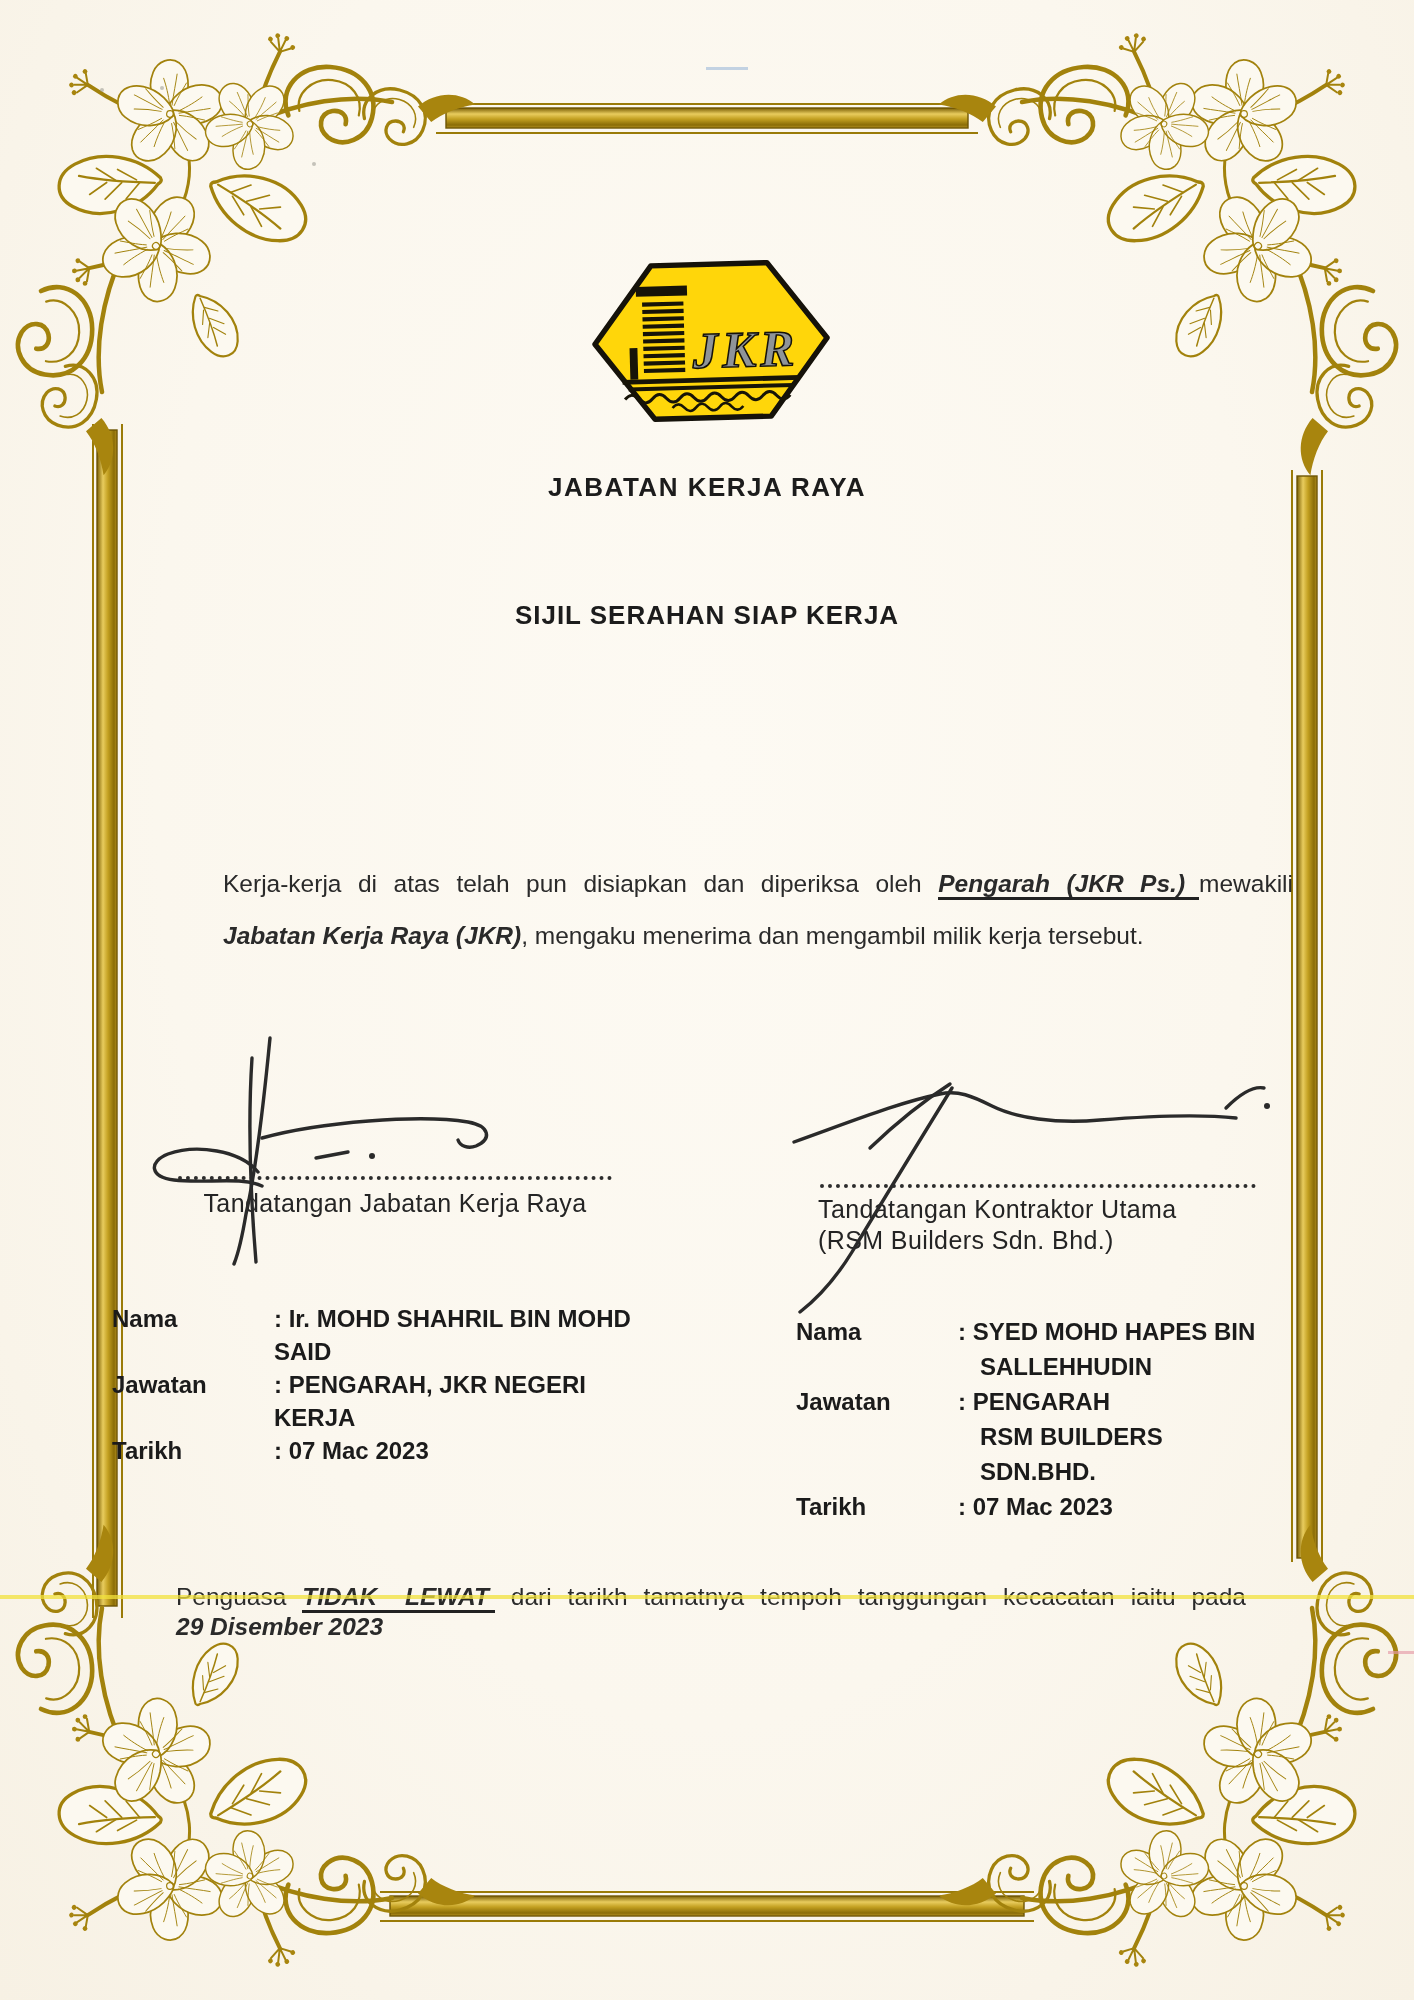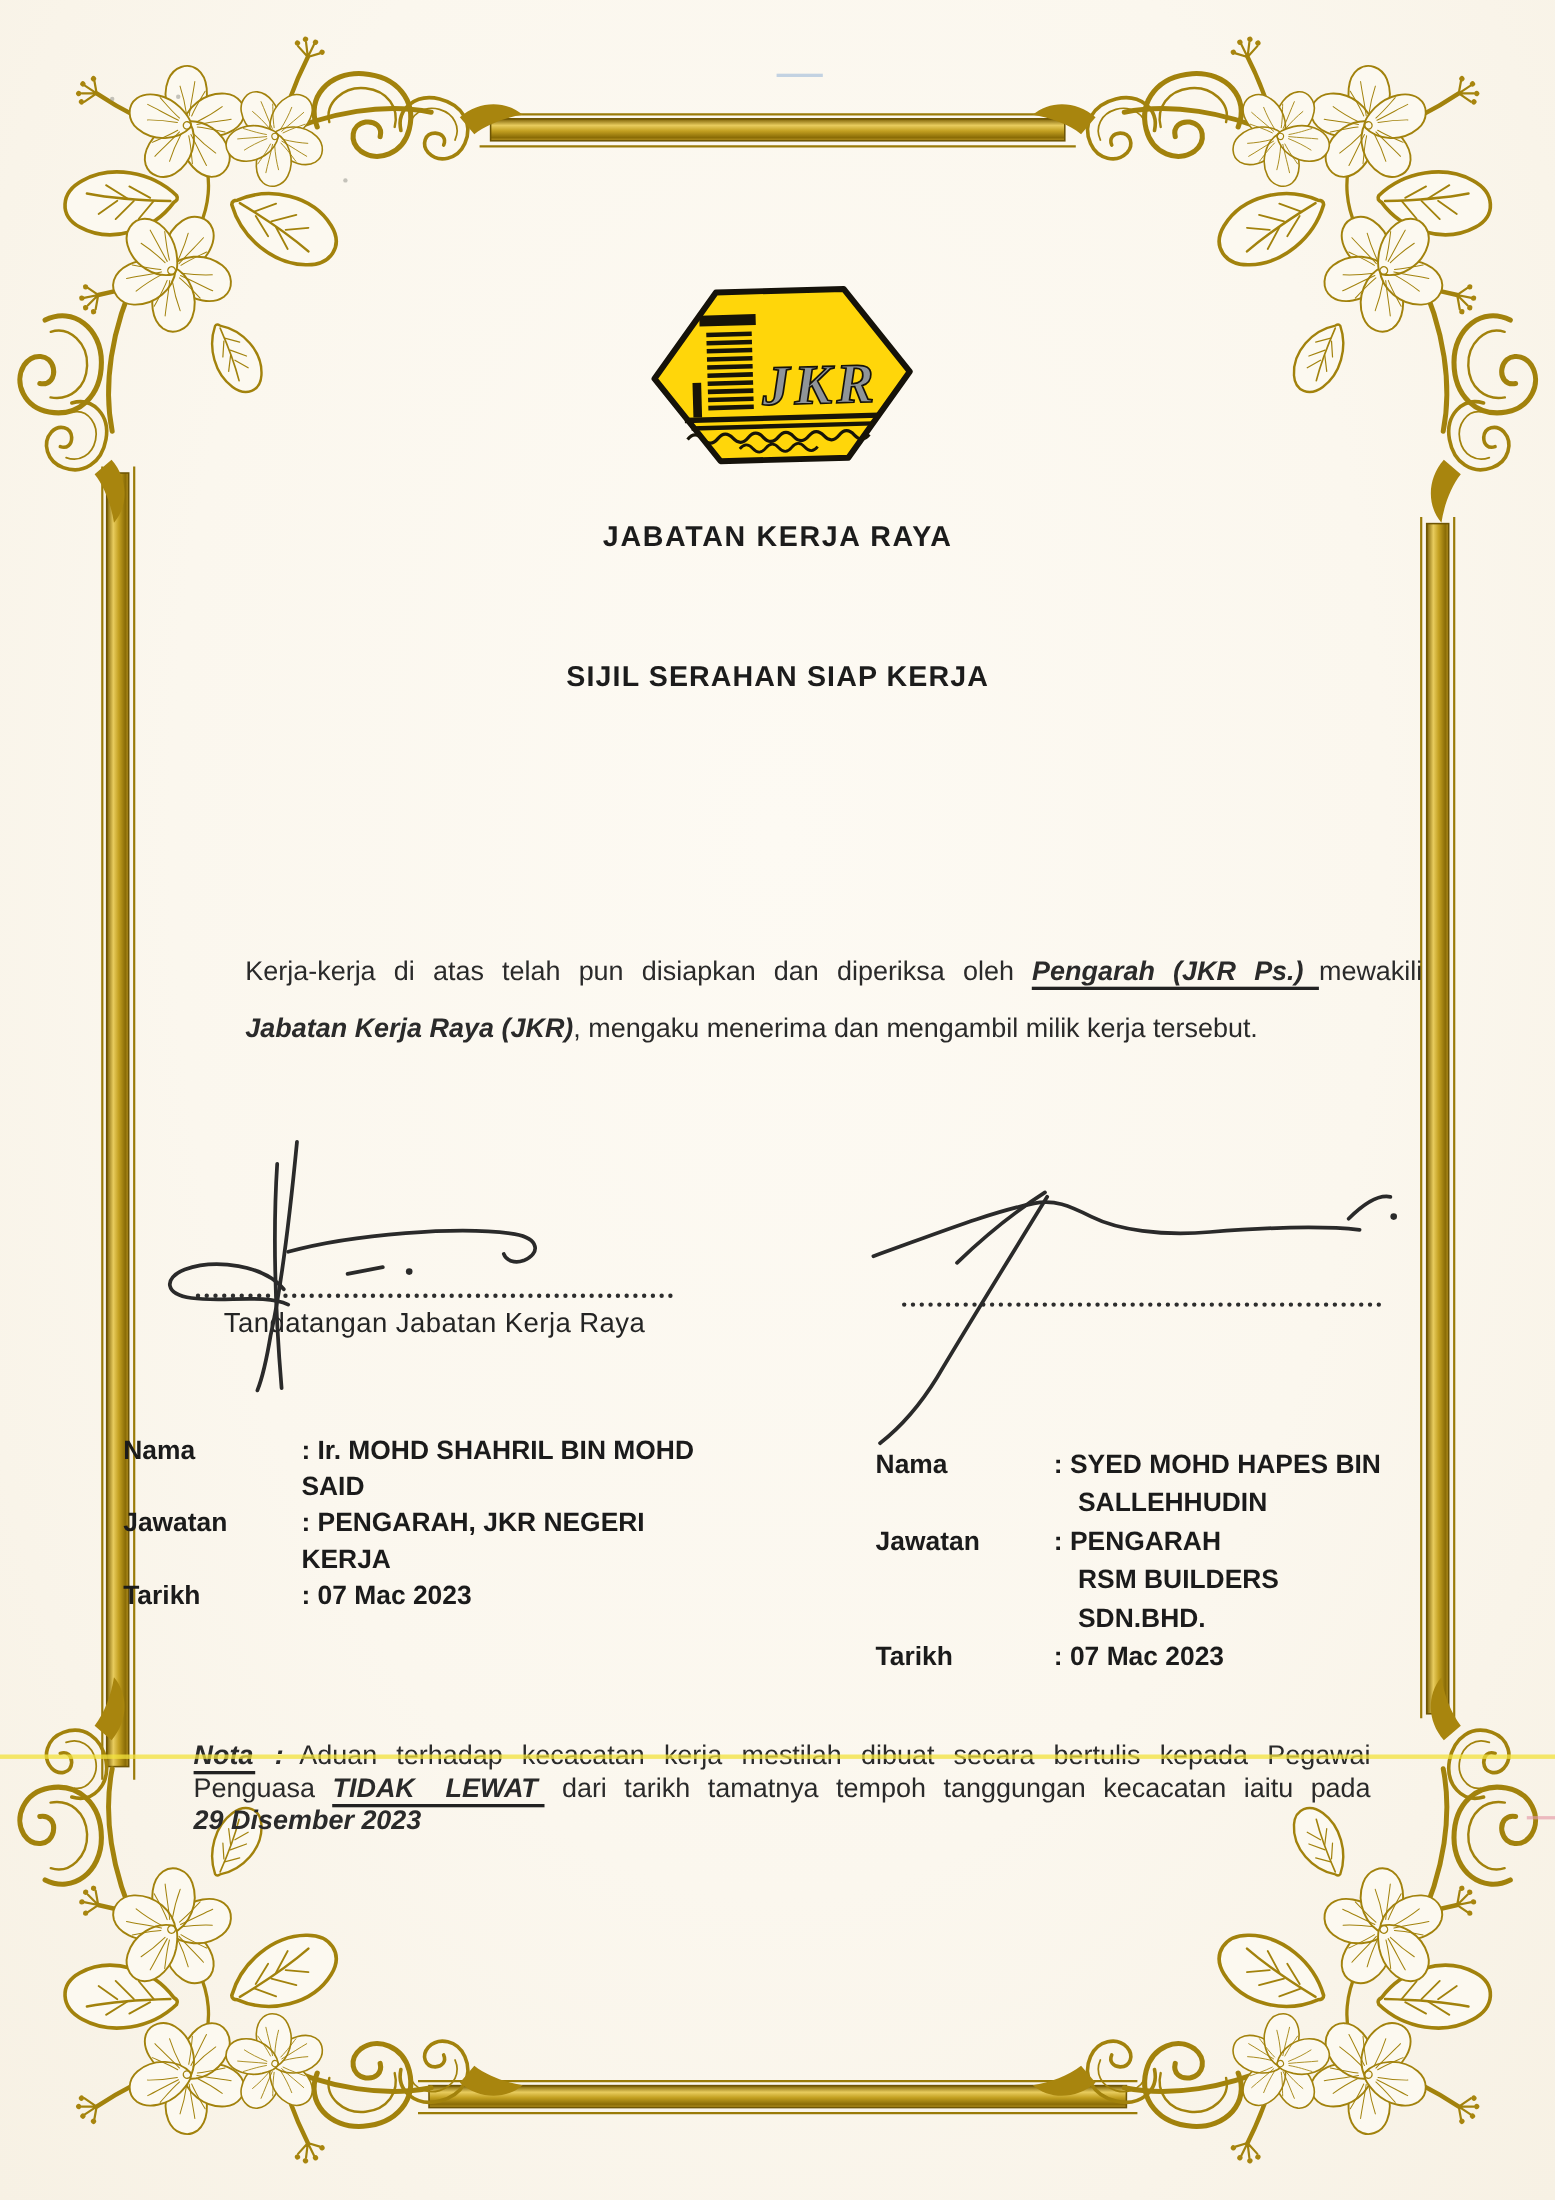--- a/index.html
+++ b/index.html
@@ -206,20 +206,24 @@
       <span class="lbl">Jawatan</span>
       <span class="val">: PENGARAH, JKR NEGERI KERJA</span>
     </div>
     <div class="sigrow">
       <span class="lbl">Tarikh</span>
       <span class="val">: 07 Mac 2023</span>
     </div>
   </div>
 
   <div class="dotline" style="left:820px;top:1184px;width:436px;"></div>
+  <div class="caption cap-right">
+    <div>Tandatangan Kontraktor Utama</div>
+    <div>(RSM Builders Sdn. Bhd.)</div>
+  </div>
   <div class="rows rows-right">
     <div class="sigrow">
       <span class="lbl">Nama</span>
       <span class="val">
         <div>: SYED MOHD HAPES BIN</div>
         <div class="val2">SALLEHHUDIN</div>
       </span>
     </div>
     <div class="sigrow">
       <span class="lbl">Jawatan</span>
@@ -230,23 +234,20 @@
     </div>
     <div class="sigrow">
       <span class="lbl">Tarikh</span>
       <span class="val">
         <div>: 07 Mac 2023</div>
       </span>
     </div>
   </div>
 
   <div class="nota">
-    <div class="jline">
-      <span class="bi ul2" style="word-spacing:normal;padding-right:2px;">Nota</span><span class="bi"> :</span><span class="rest">Aduan terhadap kecacatan kerja mestilah dibuat secara bertulis kepada Pegawai</span>
-    </div>
     <div class="jline">
       <span>Penguasa </span><span class="bi ul2">TIDAK LEWAT</span><span> dari tarikh tamatnya tempoh tanggungan kecacatan iaitu pada</span>
     </div>
     <div class="bi">29 Disember 2023</div>
   </div>
 
   <svg class="layer z3" viewBox="0 0 1414 2000">
     <g stroke="#2a2a2a" stroke-width="3.4" fill="none" stroke-linecap="round">
       <path d="M270,1038 C264,1100 256,1170 246,1214 C242,1238 238,1254 234,1264"></path>
       <path d="M252,1058 C248,1120 250,1190 256,1262"></path>

